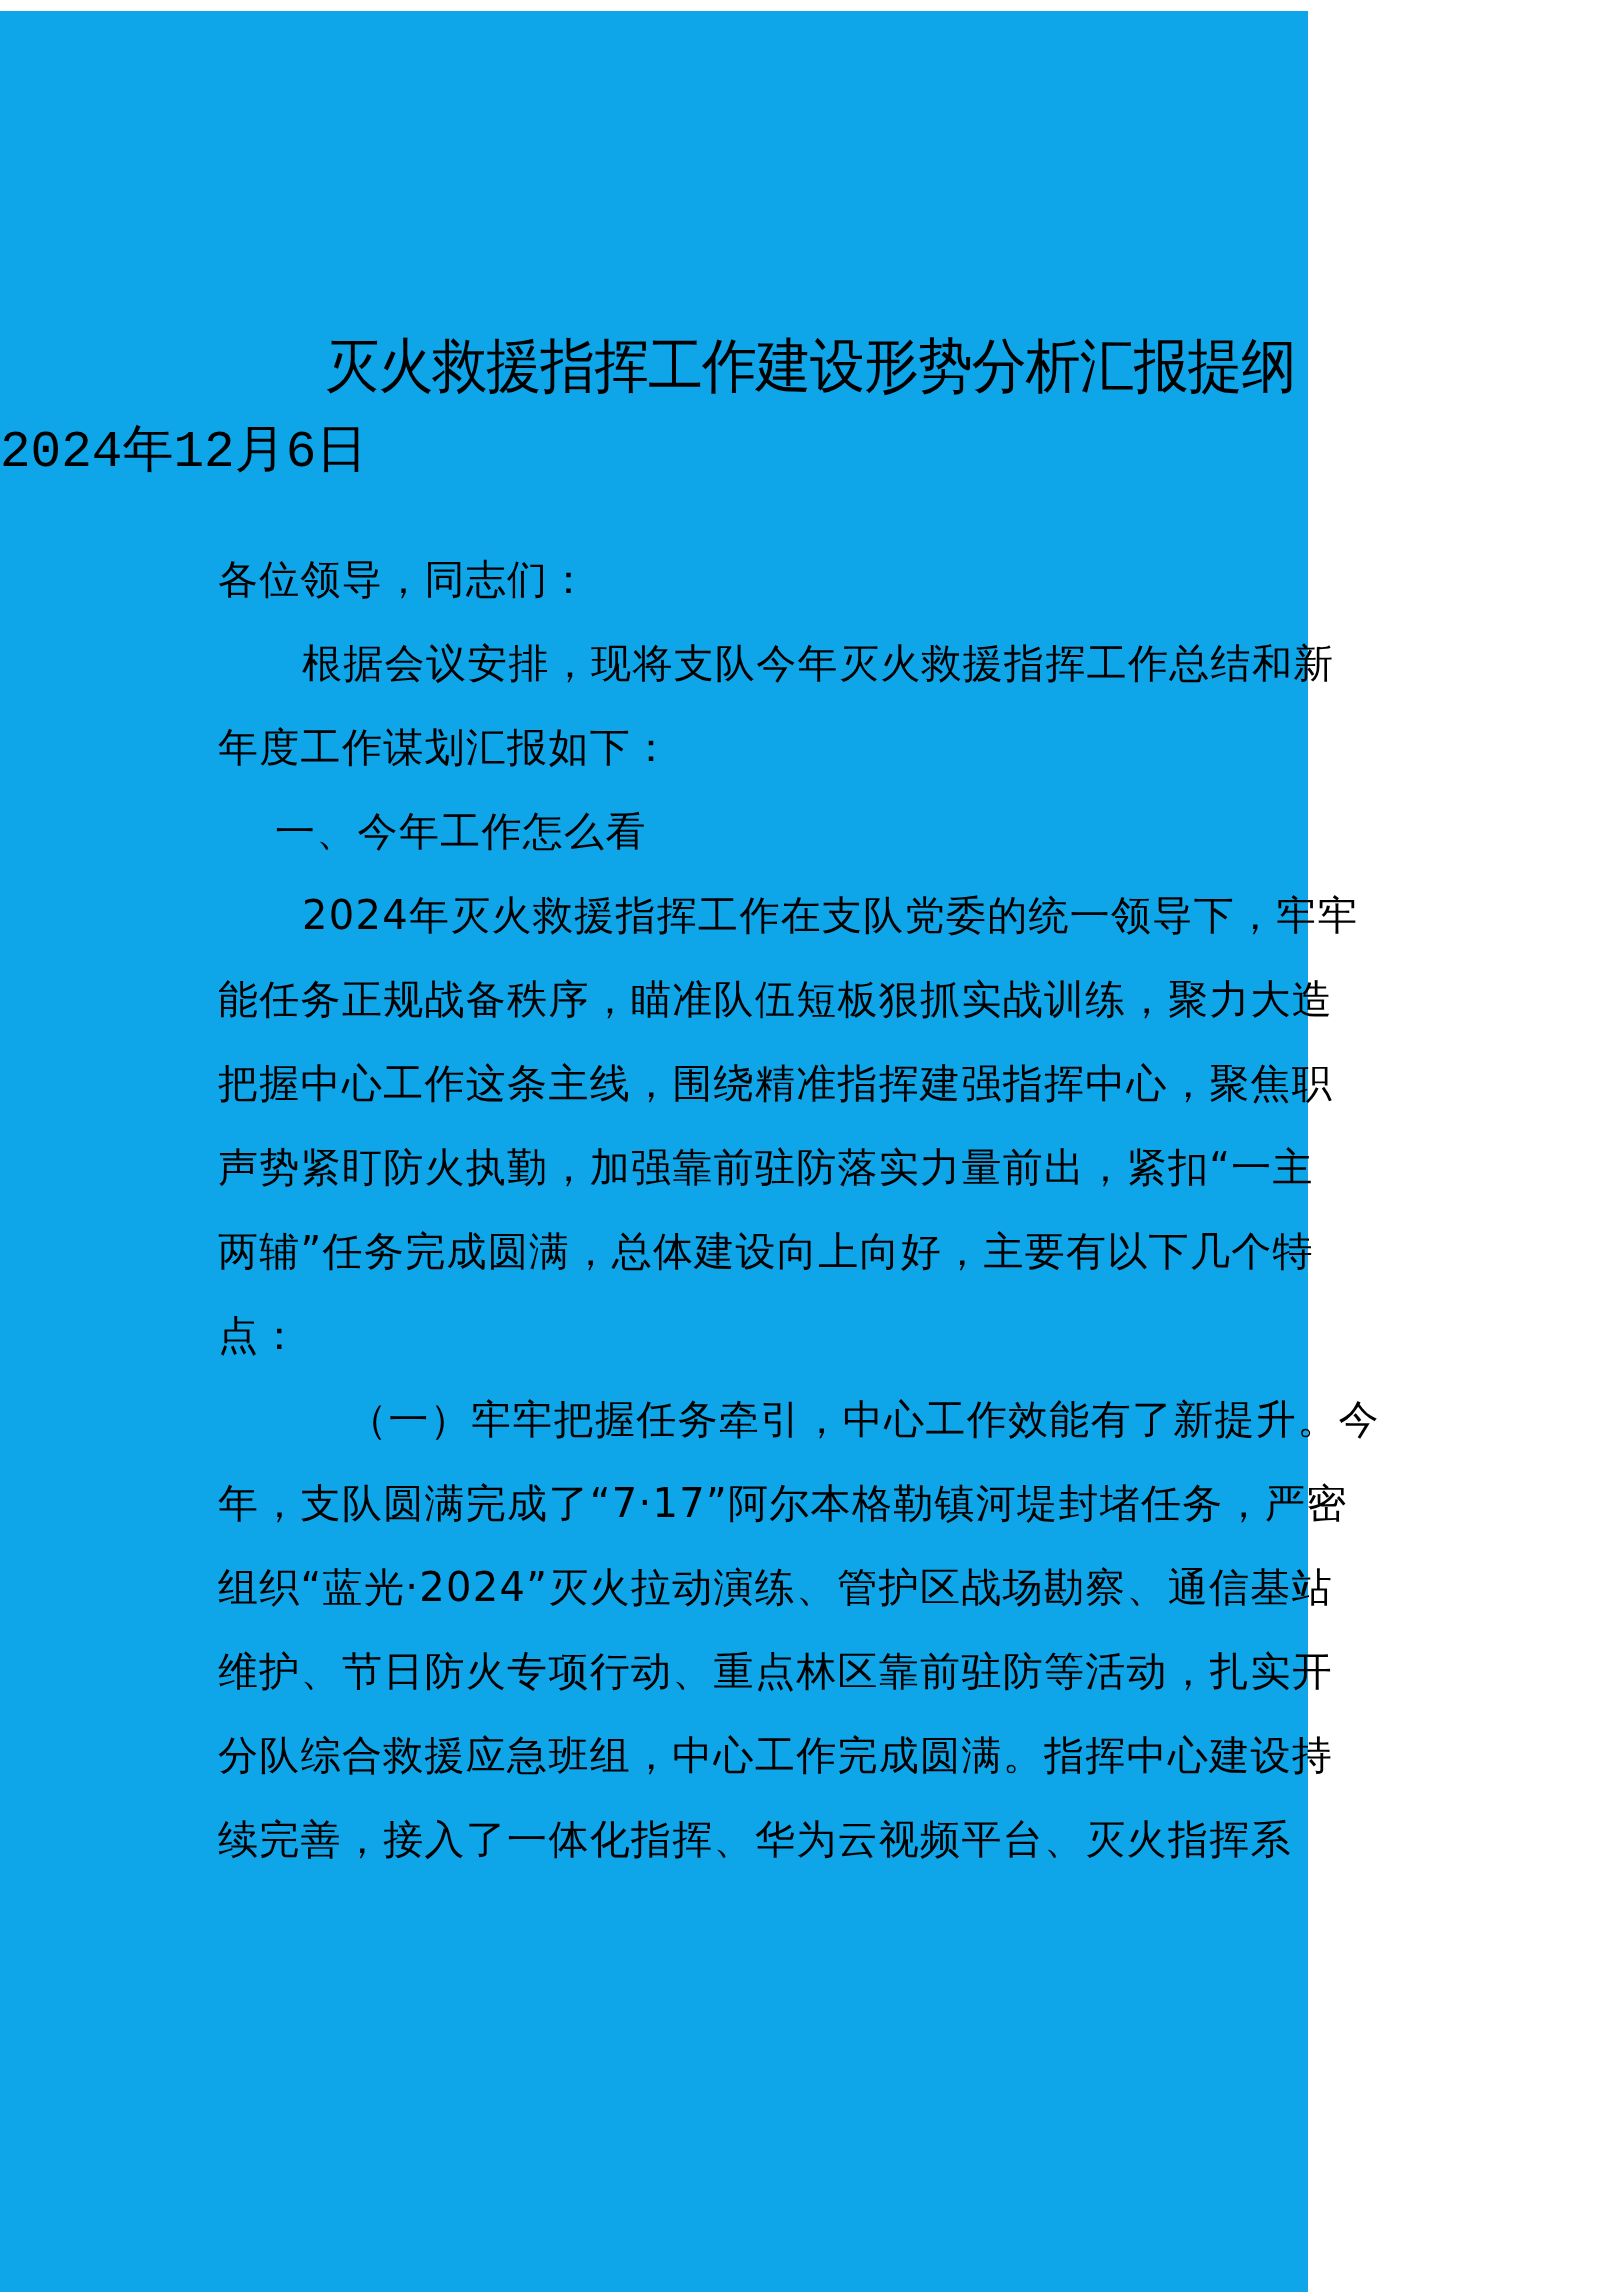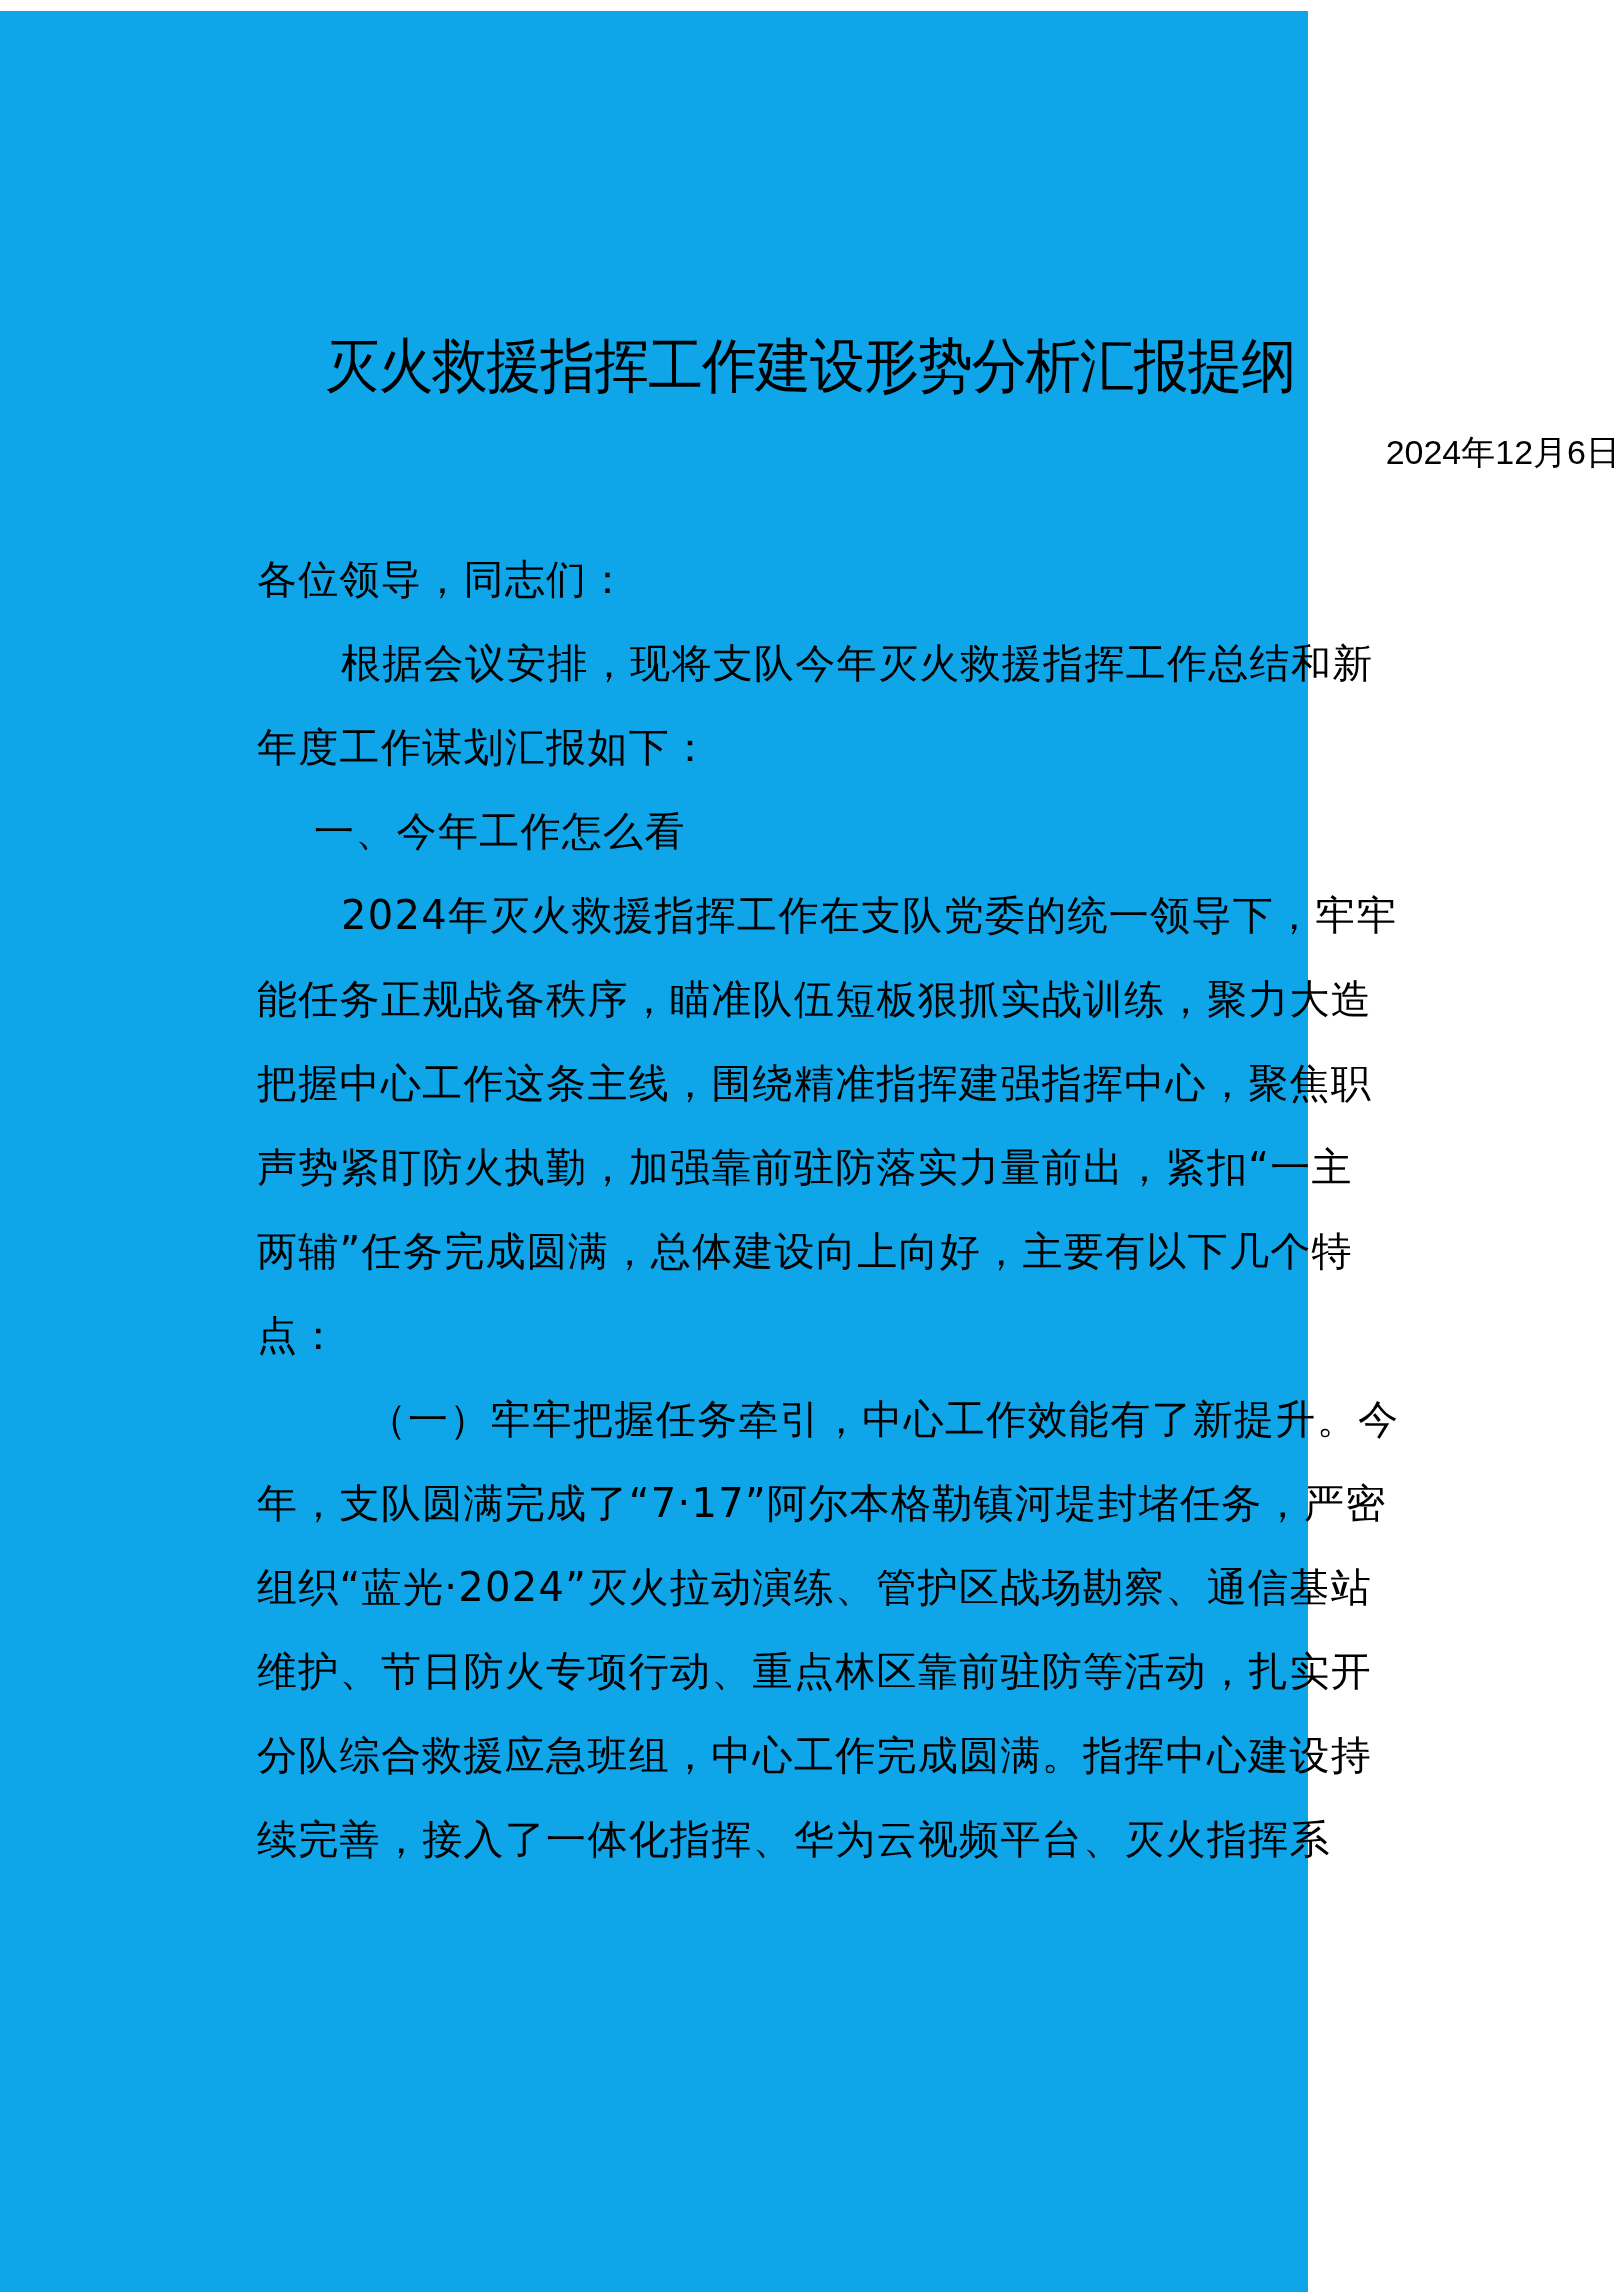--- a/index.html
+++ b/index.html
@@ -33,39 +33,38 @@
       letter-spacing: -1px;
       white-space: nowrap;
       transform: scaleX(0.93);
       transform-origin: 810px 0;
     }
     .date {
       position: absolute;
       left: 0;
       width: 1620px;
       top: 412px;
-      text-align: right;
-      font-family: Liberation Sans, sans-serif;
-      font-size: 34px;
+      text-align: left;
+      font-family: Liberation Mono, monospace;
+      font-size: 51px;
       line-height: 59px;
       white-space: nowrap;
     }
     .body {
       position: absolute;
       left: 218px;
       top: 537px;
       width: 1191px;
     }
     .line {
       height: 84px;
       line-height: 63px;
       font-size: 40px;
       white-space: nowrap;
       letter-spacing: 1.3px;
-      margin-left: 39px;
     }
     .indent2 { padding-left: 84px; }
     .indent1 { padding-left: 57px; }
     .indent3 { padding-left: 100px; text-align: center; }
   </style>
 </head>
 <body>
 
 <div class="page">
   <div class="title">灭火救援指挥工作建设形势分析汇报提纲</div>

